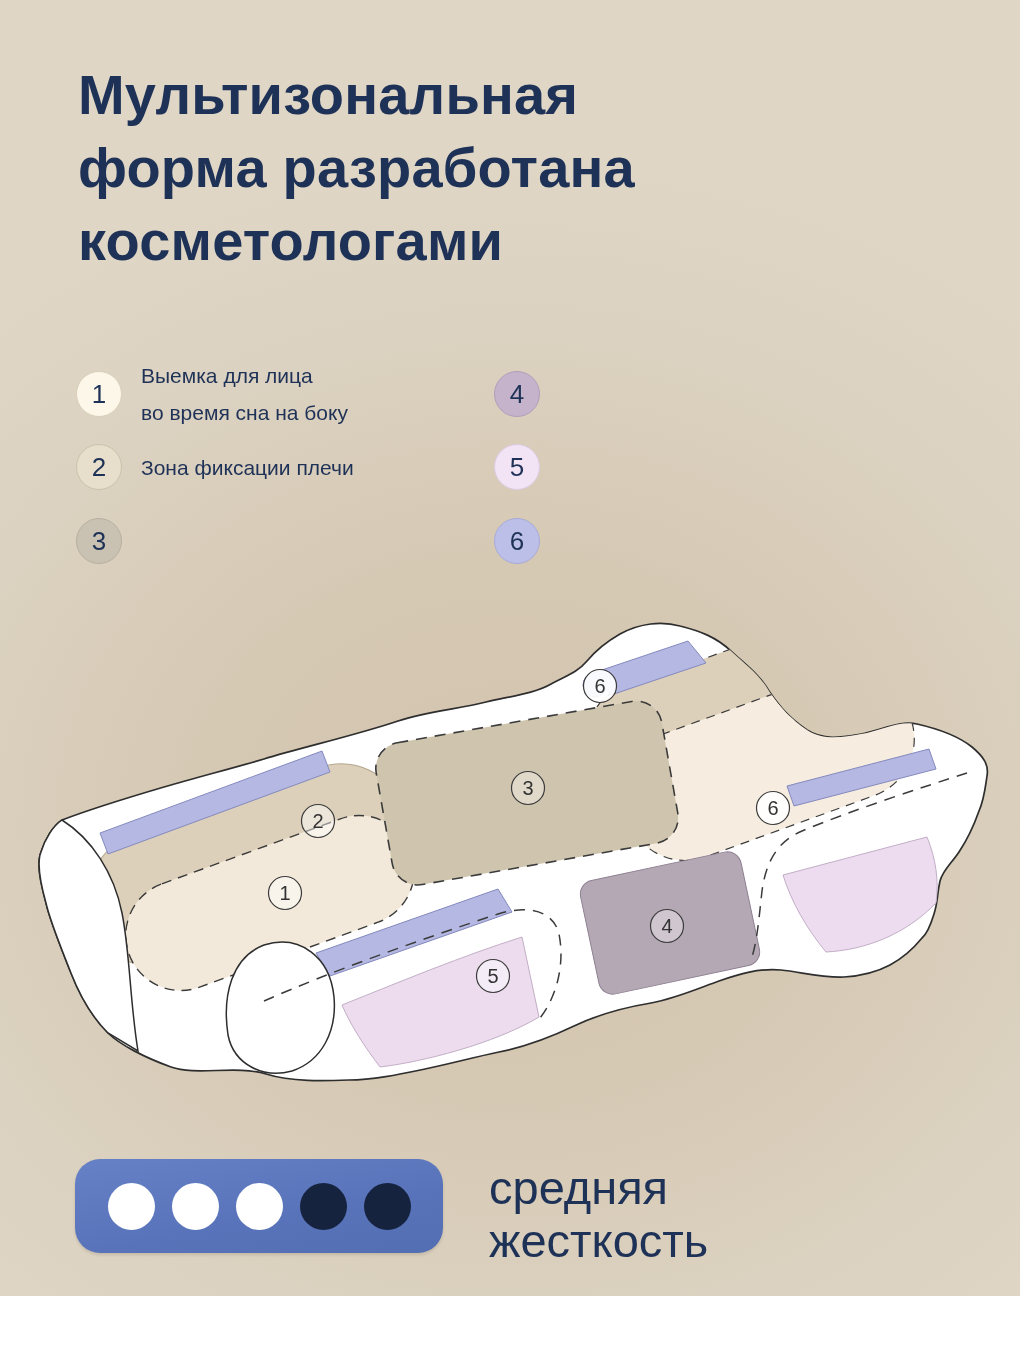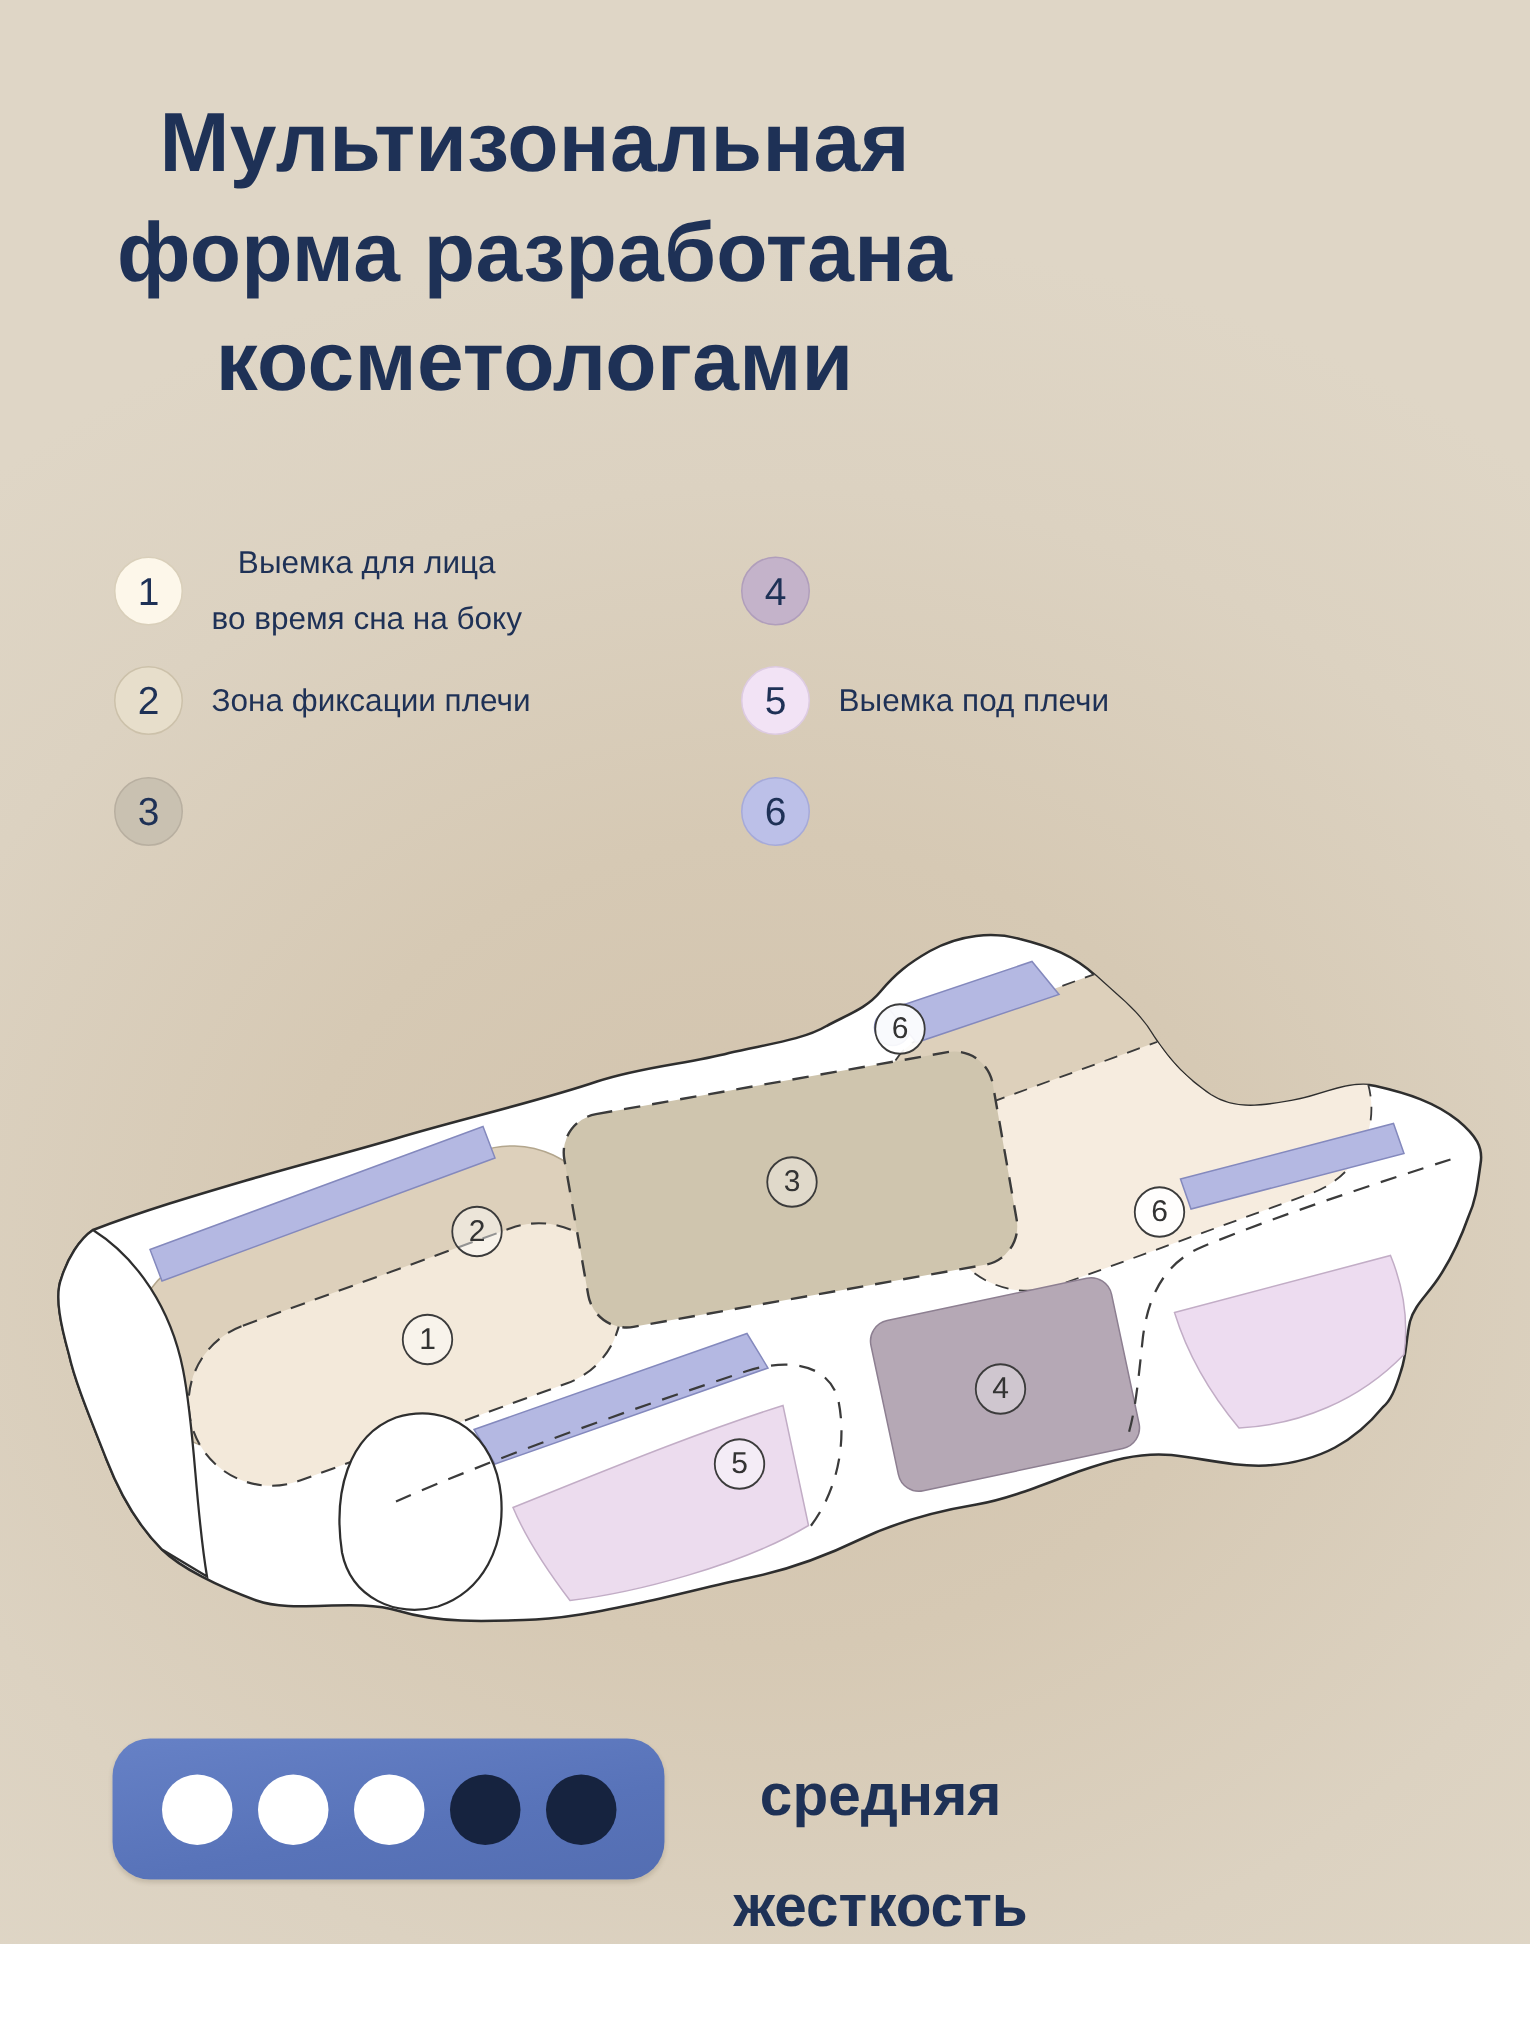--- a/index.html
+++ b/index.html
@@ -3,21 +3,20 @@
 <meta charset="utf-8">
 <style>
   html,body{margin:0;padding:0;}
   body{font-family:"Liberation Sans", sans-serif;}
   .page{
     position:relative;
     width:1020px;height:1296px;
     overflow:hidden;
     background:
       radial-gradient(78% 52% at 50% 64%, #d2c3ad 0%, #d6c9b4 40%, #dcd2c1 75%, #dfd6c6 100%);
-    text-align: center;
   }
   .title{
     position:absolute;left:78px;top:58px;
     font-size:56px;line-height:73px;font-weight:bold;
     color:#1e3156;letter-spacing:0.2px;
     white-space:pre-line;
   }
   .legend-item{
     position:absolute;
     display:flex;align-items:center;gap:19px;
@@ -46,21 +45,21 @@
   .firmness-badge{
     position:absolute;left:75px;top:1159px;width:368px;height:94px;
     border-radius:25px;
     background:linear-gradient(170deg,#6681c6 0%, #5873b9 60%, #546eb2 100%);
     display:flex;align-items:center;justify-content:center;gap:17px;
     box-shadow:0 2px 3px rgba(90,75,55,0.18);
   }
   .dot{width:47px;height:47px;border-radius:50%;display:block;}
   .firmness-label{
     position:absolute;left:489px;top:1161px;
-    font-size:39px;line-height:74px;font-weight:bold;
+    font-size:47px;line-height:53px;font-weight:normal;
     color:#1e3156;white-space:pre-line;
   }
 </style>
 </head>
 <body>
 
 <div class="page">
 
   <div class="title">Мультизональная
 форма разработана
@@ -77,21 +76,20 @@
   </div>
   <div class="legend-item c1 r3">
     <div class="legend-circle" style="background: rgb(201, 193, 177); border-color: rgb(184, 175, 160);">3</div>
   </div>
 
   <div class="legend-item c2 r1">
     <div class="legend-circle" style="background: rgb(196, 179, 202); border-color: rgb(176, 158, 187);">4</div>
   </div>
   <div class="legend-item c2 r2">
     <div class="legend-circle" style="background: rgb(242, 227, 245); border-color: rgb(221, 203, 226);">5</div>
-    <div class="legend-text">Выемка под плечи</div>
   </div>
   <div class="legend-item c2 r3">
     <div class="legend-circle" style="background: rgb(188, 192, 232); border-color: rgb(166, 170, 217);">6</div>
   </div>
 
   <svg class="diagram" viewBox="0 0 960 515" xmlns="http://www.w3.org/2000/svg">
     <defs>
       <clipPath id="pillowClip">
         <path d="M 32,217 C 66,204 100,194 134,184 C 168,174 200,166 234,156 C 270,145 330,131 368,118 C 398,108 430,106 456,99 C 482,93 506,90 521,81 C 536,73 548,69 557,58 C 567,46 576,39 590,31 C 610,20 632,18 650,23 C 670,28 686,34 701,48 C 716,62 729,71 739,88 C 751,106 761,116 777,127 C 794,138 813,134 831,131 C 850,128 869,117 887,121 C 909,126 927,132 942,144 C 954,154 959,162 957,173 C 955,187 954,197 949,208 C 943,225 937,237 929,249 C 921,261 913,267 910,278 C 907,291 908,299 904,311 C 900,324 897,331 892,335 C 883,346 873,355 860,362 C 845,370 831,373 814,374 C 792,375 771,369 751,367 C 729,365 709,371 689,378 C 667,386 644,396 621,400 C 597,404 569,411 544,423 C 517,436 494,444 469,449 C 445,454 419,461 395,466 C 371,471 343,477 319,477 C 293,478 262,479 236,471 C 206,462 166,473 141,464 C 116,455 90,442 78,430 C 60,412 48,388 41,370 C 30,342 20,318 16,300 C 11,282 6,261 11,249 C 15,236 23,223 32,217 Z"></path>
       </clipPath>

